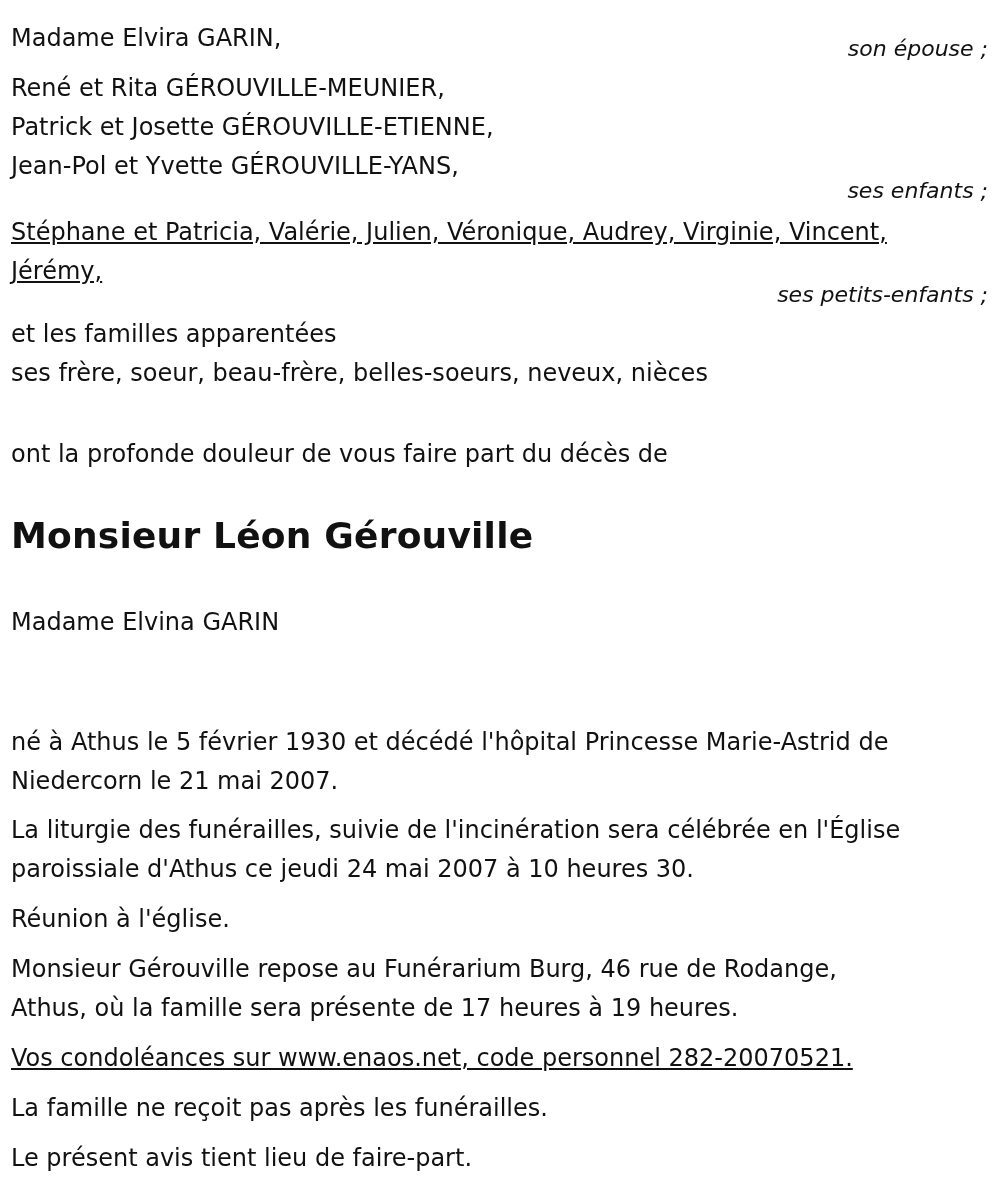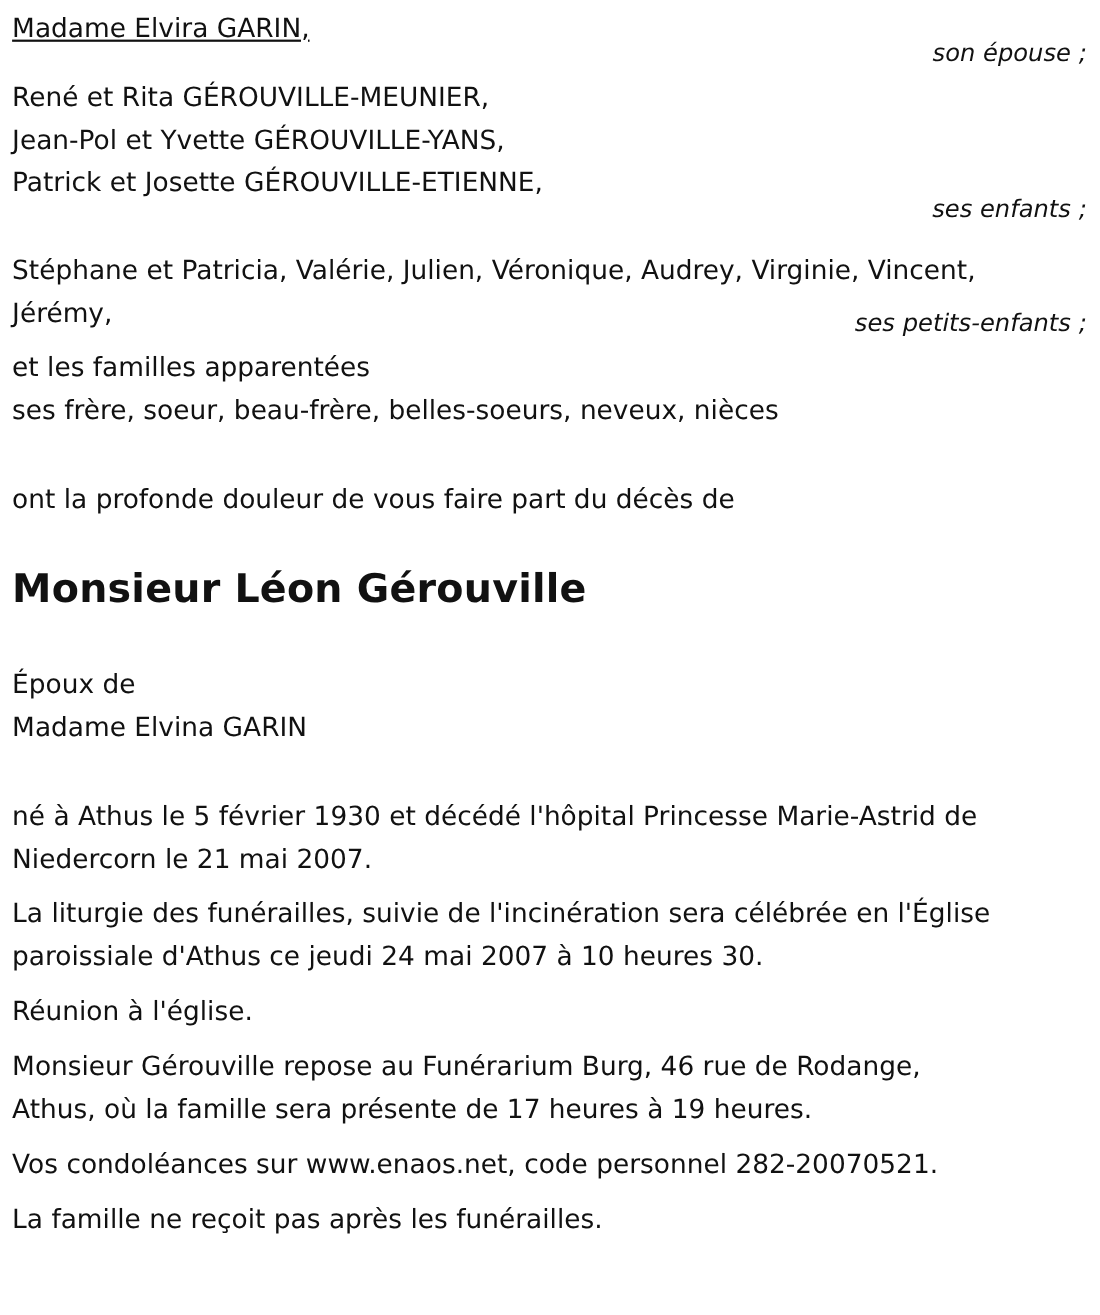--- a/index.html
+++ b/index.html
@@ -35,37 +35,37 @@
       line-height: 40px;
       letter-spacing: 0.2px;
     }
     .para { display: block; margin: 0; }
   </style>
 </head>
 <body>
 
 <div class="page">
 
-  <div style="position:absolute; top:7px; left:11px; right:12px;text-decoration:underline;">
+  <div style="position:absolute; top:19px; left:11px; right:12px;">
     <span class="line">Madame Elvira GARIN,</span>
   </div>
   <div style="position:absolute; top:37px; right:12px;">
     <span class="role">son épouse ;</span>
   </div>
 
   <div style="position:absolute; top:69px; left:11px; right:12px;">
     <span class="line">René et Rita GÉROUVILLE-MEUNIER,</span>
+    <span class="line">Patrick et Josette GÉROUVILLE-ETIENNE,</span>
     <span class="line">Jean-Pol et Yvette GÉROUVILLE-YANS,</span>
-    <span class="line">Patrick et Josette GÉROUVILLE-ETIENNE,</span>
   </div>
   <div style="position:absolute; top:179px; right:12px;">
     <span class="role">ses enfants ;</span>
   </div>
 
-  <div style="position:absolute; top:227px; left:11px; right:12px;">
+  <div style="position:absolute; top:213px; left:11px; right:12px;text-decoration:underline;">
     <span class="line">Stéphane et Patricia, Valérie, Julien, Véronique, Audrey, Virginie, Vincent,</span>
     <span class="line">Jérémy,</span>
   </div>
   <div style="position:absolute; top:283px; right:12px;">
     <span class="role">ses petits-enfants ;</span>
   </div>
 
   <div style="position:absolute; top:315px; left:11px; right:12px;">
     <span class="line">et les familles apparentées</span>
     <span class="line">ses frère, soeur, beau-frère, belles-soeurs, neveux, nièces</span>
@@ -73,41 +73,43 @@
 
   <div style="position:absolute; top:435px; left:11px; right:12px;">
     <span class="line">ont la profonde douleur de vous faire part du décès de</span>
   </div>
 
   <div style="position:absolute; top:516px; left:11px; right:12px;">
     <span class="line deceased-name">Monsieur Léon Gérouville</span>
   </div>
 
   <div style="position:absolute; top:603px; left:11px; right:12px;">
-    <span class="line">Époux de</span>
     <span class="line">Madame Elvina GARIN</span>
   </div>
 
   <div style="position:absolute; top:723px; left:11px; right:12px;">
     <div class="para">
       <span class="line">né à Athus le 5 février 1930 et décédé l'hôpital Princesse Marie-Astrid de</span>
       <span class="line">Niedercorn le 21 mai 2007.</span>
     </div>
     <div class="para" style="margin-top:10px;">
       <span class="line">La liturgie des funérailles, suivie de l'incinération sera célébrée en l'Église</span>
       <span class="line">paroissiale d'Athus ce jeudi 24 mai 2007 à 10 heures 30.</span>
     </div>
     <div class="para" style="margin-top:11px;">
       <span class="line">Réunion à l'église.</span>
     </div>
     <div class="para" style="margin-top:11px;">
       <span class="line">Monsieur Gérouville repose au Funérarium Burg, 46 rue de Rodange,</span>
       <span class="line">Athus, où la famille sera présente de 17 heures à 19 heures.</span>
     </div>
-    <div class="para" style="margin-top:11px;">
+    <div class="para" style="margin-top:11px;text-decoration:underline;">
       <span class="line">Vos condoléances sur www.enaos.net, code personnel 282-20070521.</span>
     </div>
     <div class="para" style="margin-top:11px;">
       <span class="line">La famille ne reçoit pas après les funérailles.</span>
+    </div>
+    <div class="para" style="margin-top:11px;">
+      <span class="line">Le présent avis tient lieu de faire-part.</span>
     </div>
   </div>
 
 </div>
 
 </body></html>

